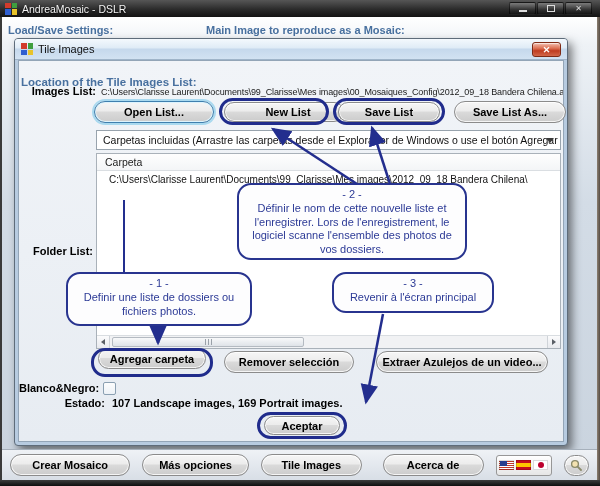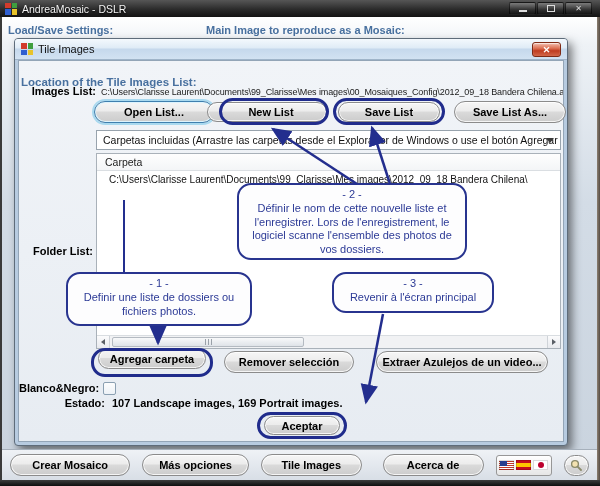--- a/index.html
+++ b/index.html
@@ -145,21 +145,21 @@
     <div class="dialog-close">
       <span>✕</span>
     </div>
 
     <div class="heading" style="left:6px; top:30px;margin-top:7px;">Location of the Tile Images List:</div>
 
     <div class="dlabel" style="left:6px; top:46px; width:75px; text-align:right;">Images List:</div>
     <div class="path-text" style="left:86px; top:48px; width:462px; overflow:hidden;">C:\Users\Clarisse Laurent\Documents\99_Clarisse\Mes images\00_Mosaiques_Config\2012_09_18 Bandera Chilena.amn</div>
 
     <div class="btn abs focus" style="left:79px; top:62px; width:120px; height:22px;">Open List...</div>
-    <div class="btn abs" style="left:192px; top:63px; width:120px; height:20px;padding-left:8px;">New List</div>
+    <div class="btn abs" style="left:209px; top:63px; width:120px; height:20px;padding-left:8px;">New List</div>
     <div class="btn abs" style="left:323px; top:63px; width:102px; height:20px;">Save List</div>
     <div class="btn abs" style="left:439px; top:62px; width:112px; height:22px;">Save List As...</div>
 
     <div class="oval" style="left:204px; top:59px; width:110px; height:27px;"></div>
     <div class="oval" style="left:318px; top:59px; width:112px; height:27px;"></div>
 
     <div class="dropdown">
       <span>Carpetas incluidas (Arrastre las carpetas desde el Explorador de Windows o use el botón Agregar Carpeta)</span>
       <span class="dd-arrow-box">
           <i class="tri-down"></i>

